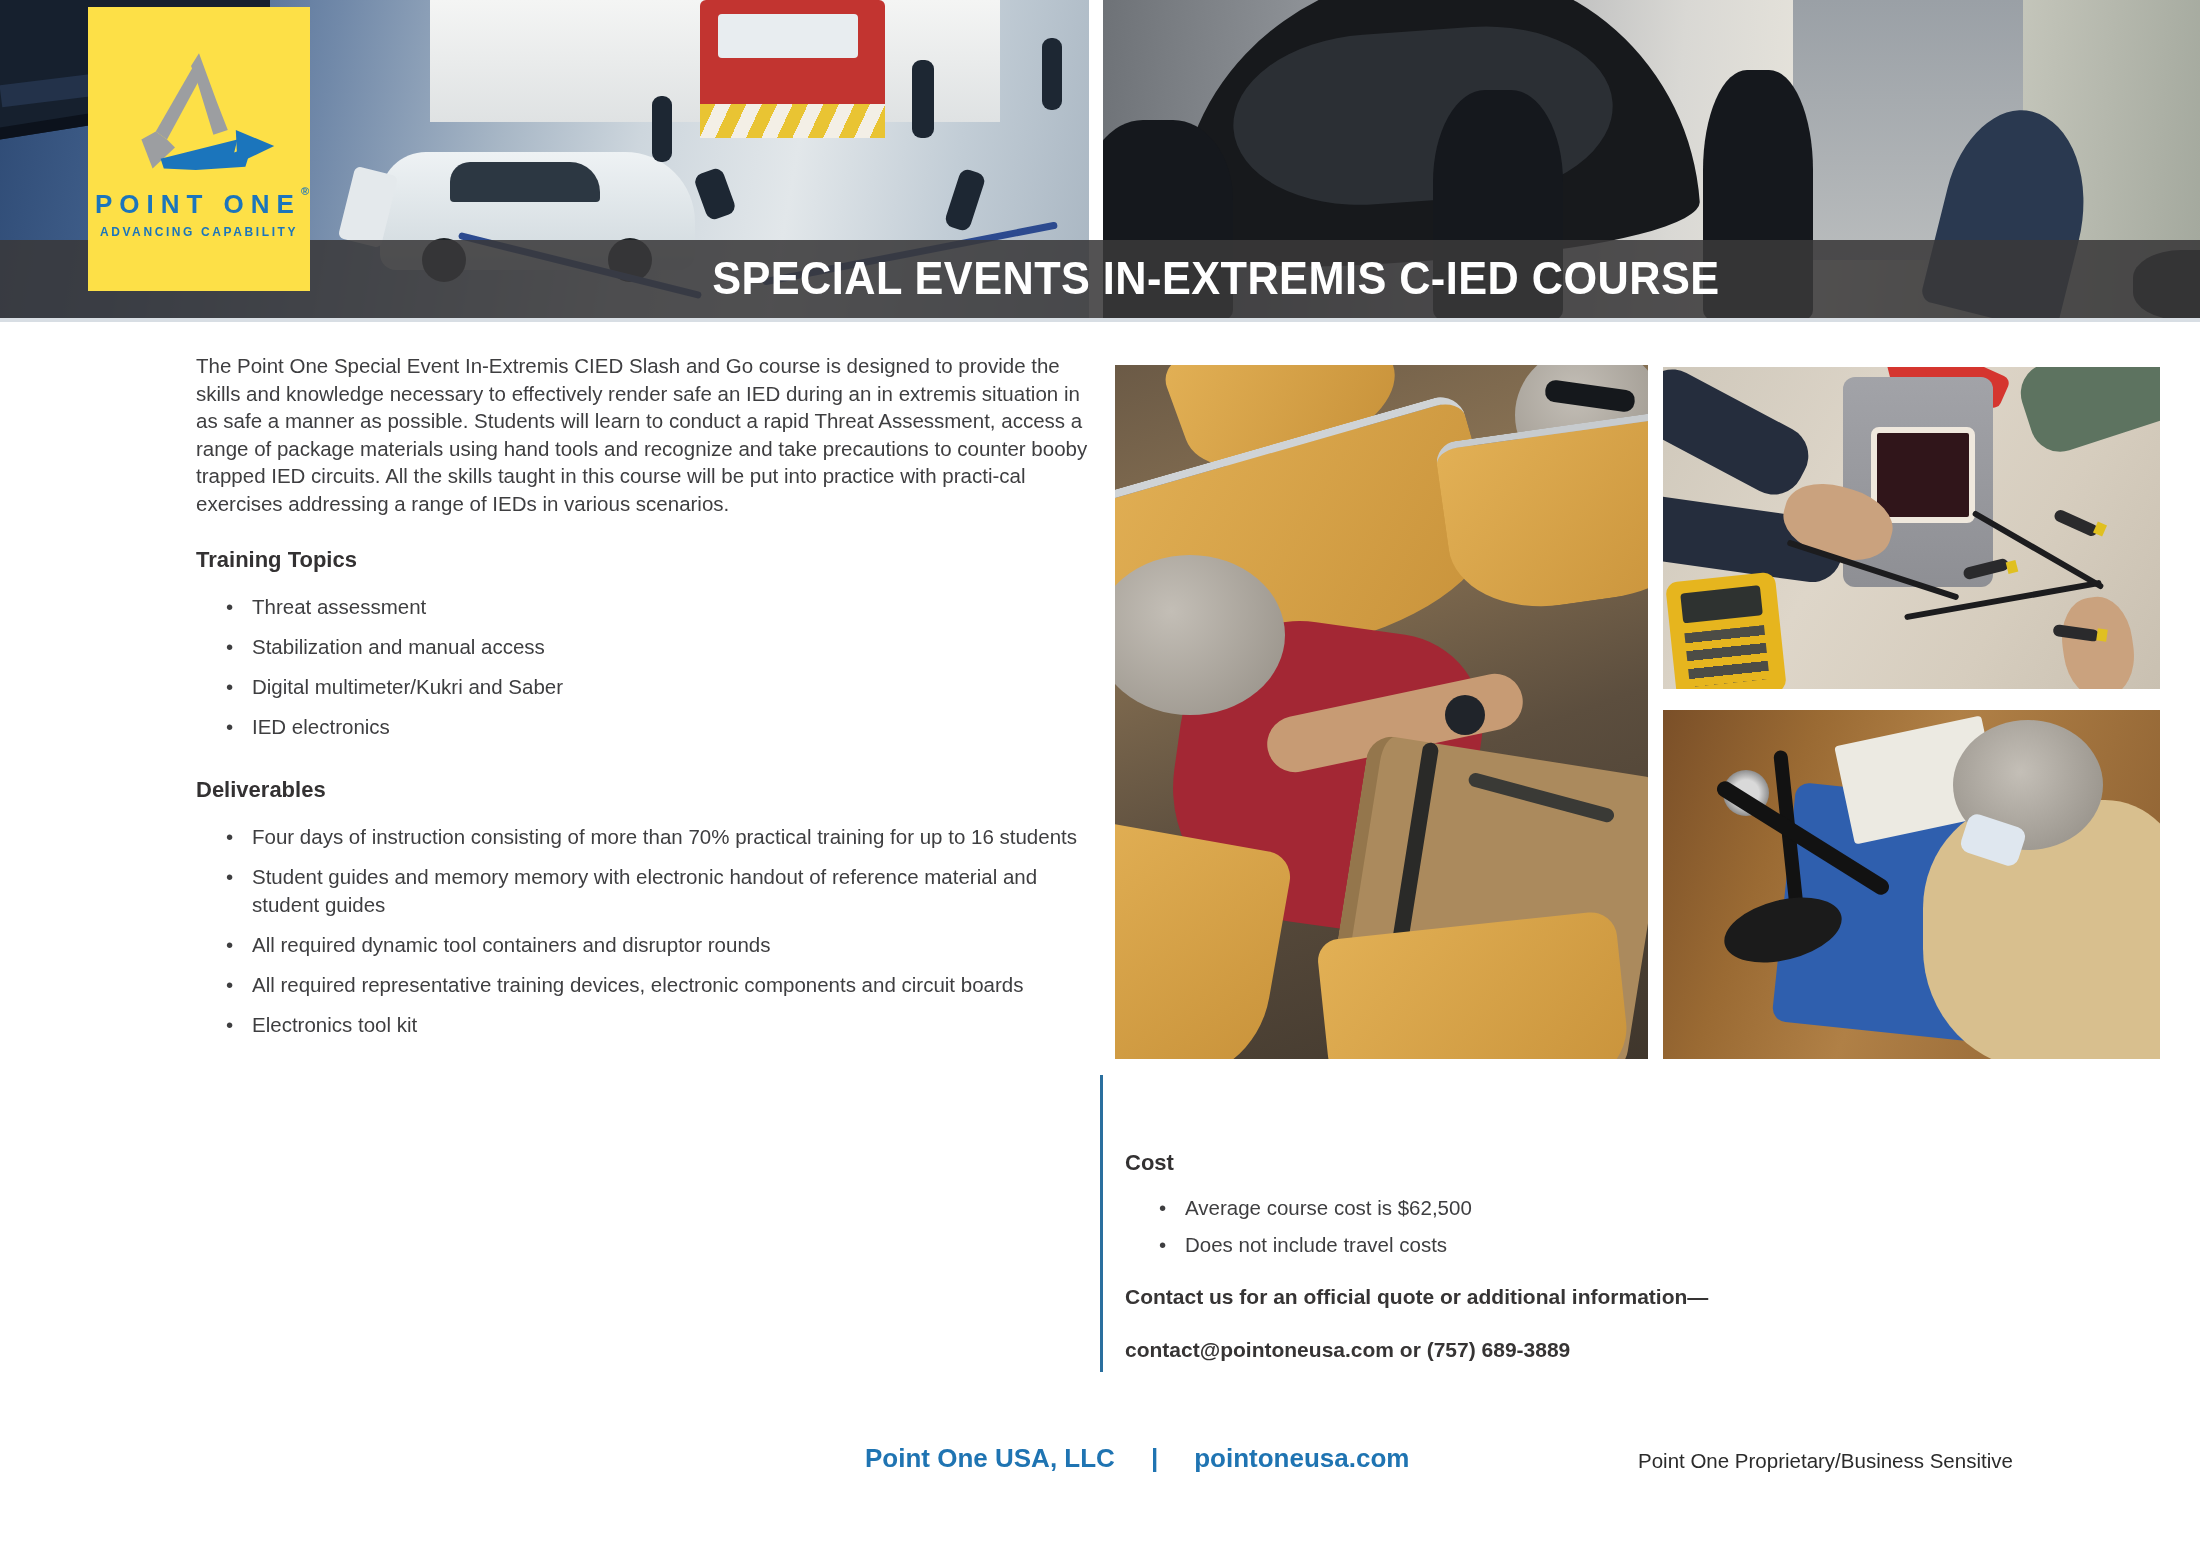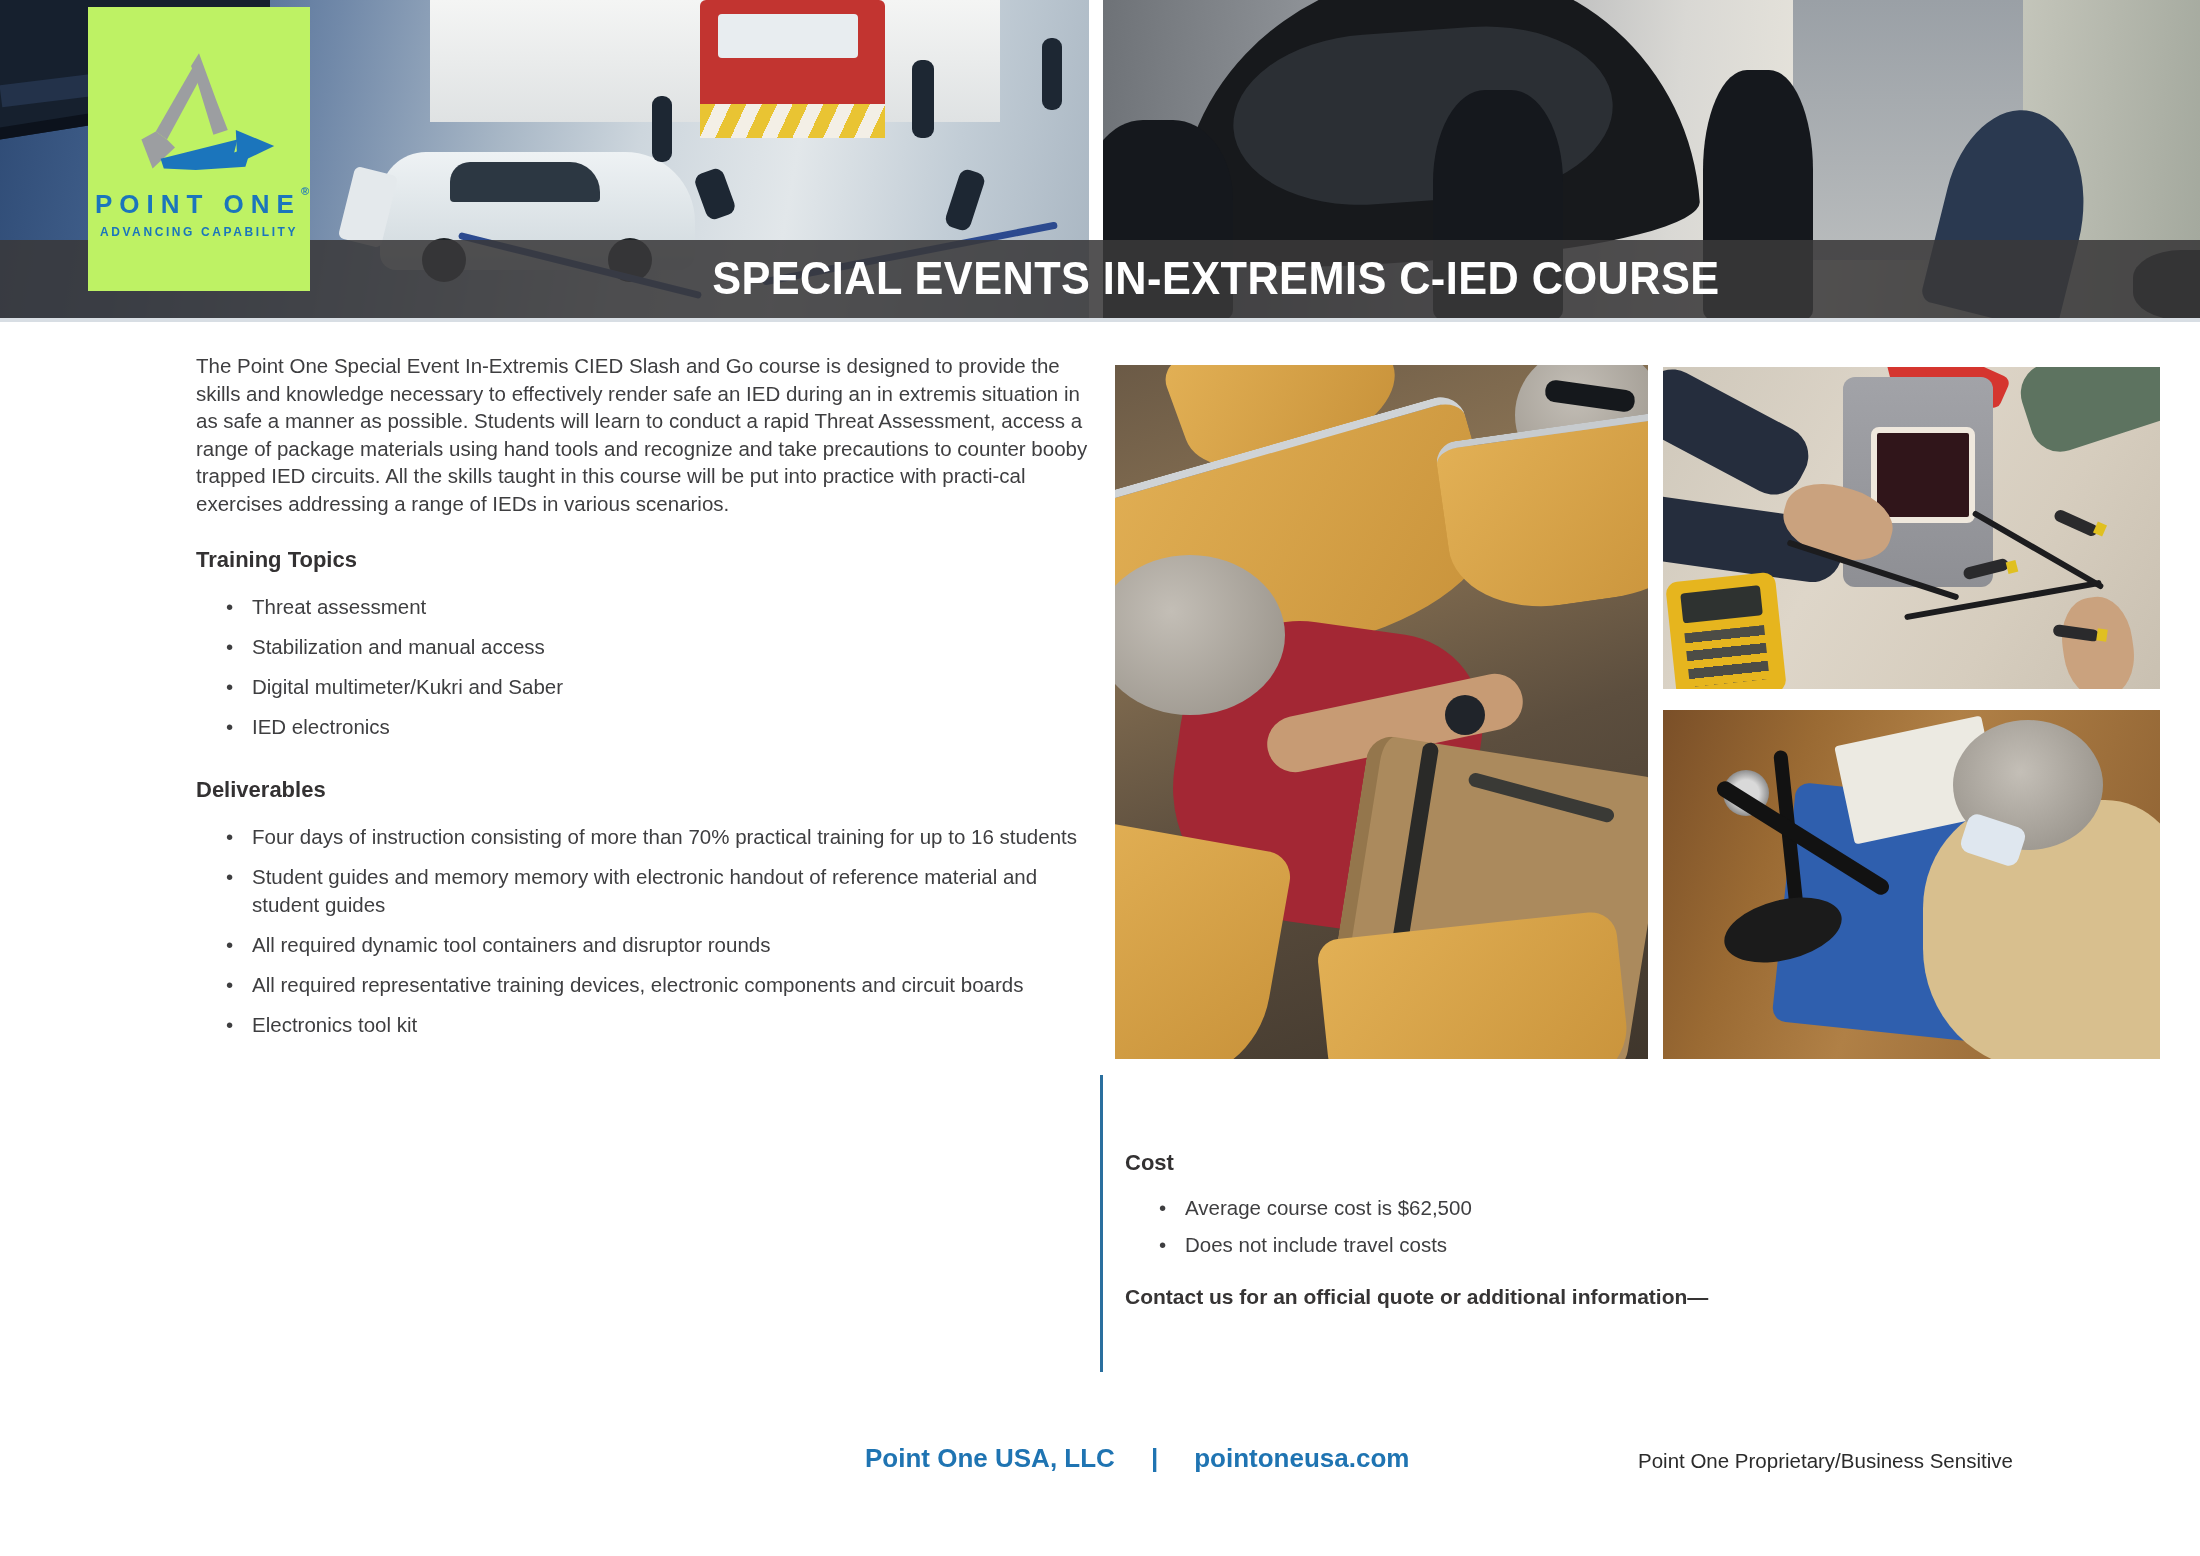--- a/index.html
+++ b/index.html
@@ -47,21 +47,21 @@
 
   .banner-bar{position:absolute;left:0;top:240px;width:2200px;height:78px;
       background:rgba(57,56,58,0.87);z-index:3;}
   .banner-title{position:absolute;left:0;top:251px;width:2200px;text-align:center;
       padding-left:0;z-index:4;margin:0;}
   .banner-title span{display:inline-block;margin-left:232px;color:#ffffff;font-weight:bold;
       font-size:46px;letter-spacing:0.5px;transform:scaleX(0.94);transform-origin:center;white-space:nowrap;}
   .banner-edge{position:absolute;left:0;top:318px;width:2200px;height:4px;background:#d8dee4;z-index:4;}
 
   
-  .logo-box{position:absolute;left:88px;top:7px;width:222px;height:284px;background:#bef264;
+  .logo-box{position:absolute;left:88px;top:7px;width:222px;height:284px;background:#fde047;
       z-index:6;text-align:center;}
   .logo-box svg{display:block;margin:42px auto 6px auto;}
   .logo-name{color:#1b75bc;font-weight:bold;font-size:26px;letter-spacing:7px;white-space:nowrap;
       margin-left:6px;}
   .logo-name sup{font-size:11px;letter-spacing:0;vertical-align:18px;}
   .logo-tagline{color:#1b75bc;font-weight:bold;font-size:12px;letter-spacing:2.6px;margin-top:5px;white-space:nowrap;}
 
   
   .leftcol{position:absolute;left:196px;top:352px;width:895px;}
   .intro{margin:0;font-size:20.5px;line-height:27.5px;color:#3e3e40;}
@@ -288,20 +288,21 @@
   </div>
 
   <div class="vrule"></div>
   <div class="costcol">
     <h2 class="sec">Cost</h2>
     <ul class="blist">
       <li>Average course cost is $62,500</li>
       <li>Does not include travel costs</li>
     </ul>
     <p class="contact-lead">Contact us for an official quote or additional information—</p>
+    <p class="contact-details">contact@pointoneusa.com or (757) 689-3889</p>
   </div>
 
   <div class="footer-left">
     <span>Point One USA, LLC</span>
     <span class="pipe">|</span>
     <span>pointoneusa.com</span>
   </div>
   <div class="footer-note">Point One Proprietary/Business Sensitive</div>
 
 </div>

